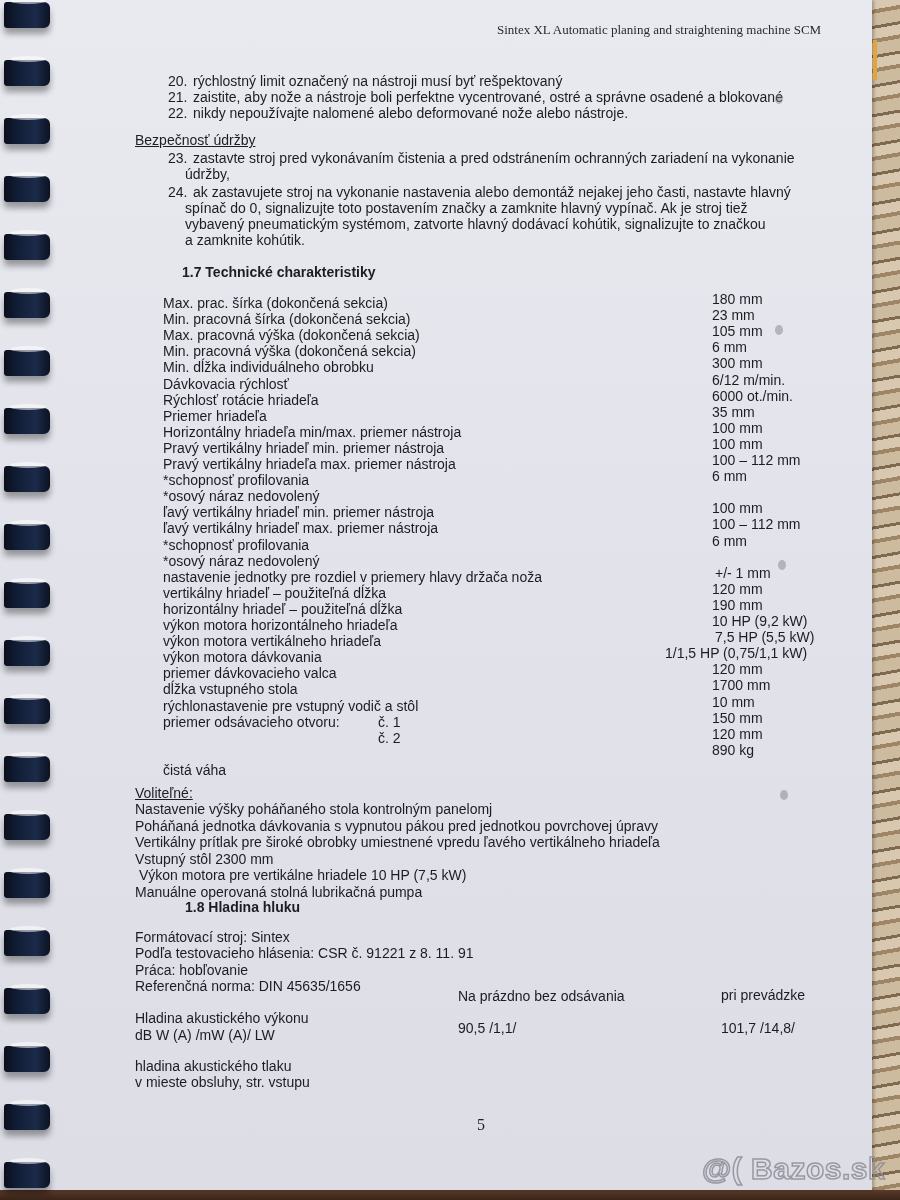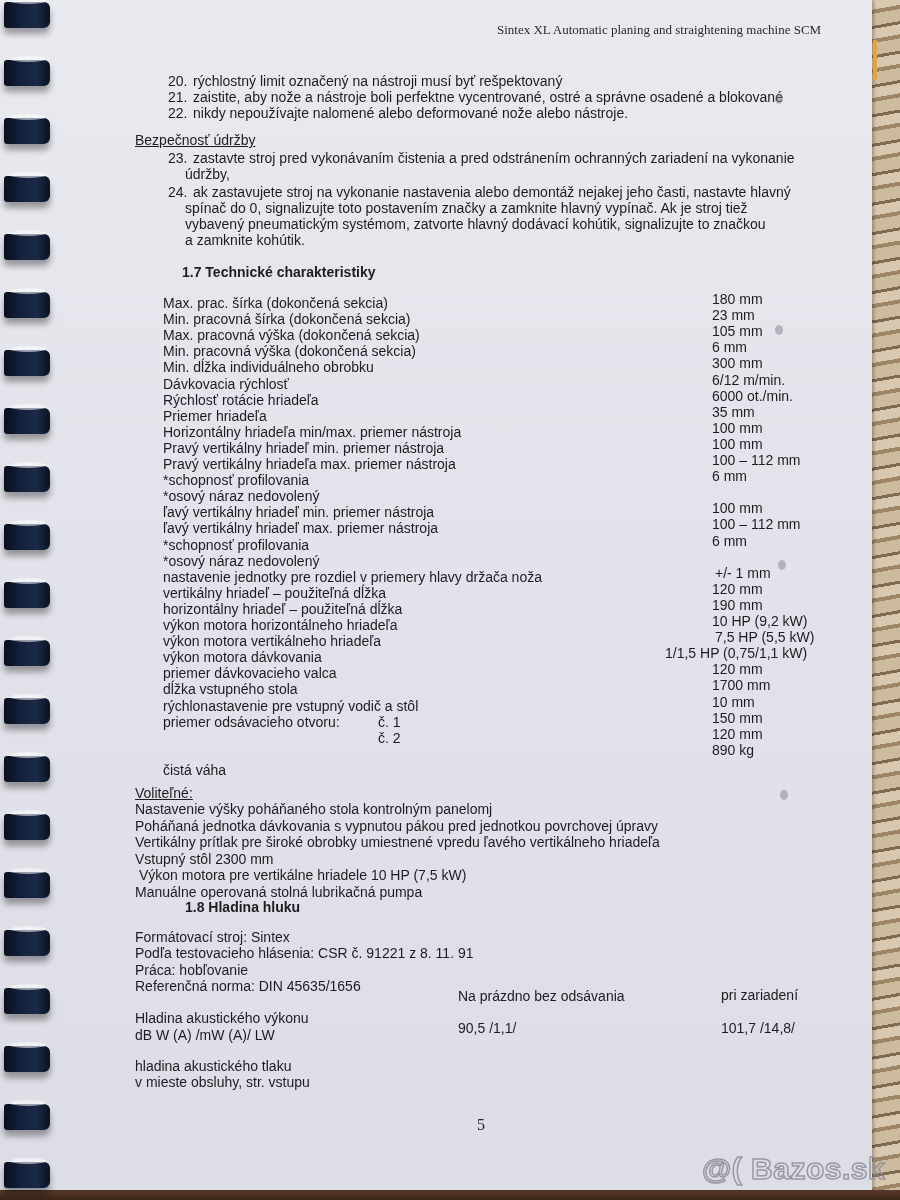--- a/index.html
+++ b/index.html
@@ -196,21 +196,21 @@
         <div class="line" style="top: 797px; left: 4px;">Výkon motora pre vertikálne hriadele 10 HP (7,5 kW)</div>
         <div class="line" style="top: 813.5px; left: 0px; text-align: center;">Manuálne operovaná stolná lubrikačná pumpa</div>
       </div>
 
     <div class="line bold" style="top:829px;left:3px">1.8  Hladina hluku</div>
     <div class="line" style="top:859px;left:0">Formátovací stroj: Sintex</div>
     <div class="line" style="top:875px;left:0">Podľa testovacieho hlásenia: CSR č. 91221 z 8. 11. 91</div>
     <div class="line" style="top:892px;left:0">Práca: hobľovanie</div>
     <div class="line" style="top:908px;left:0">Referenčná norma: DIN 45635/1656</div>
     <div class="line" style="top:918px;left:323px">Na prázdno bez odsávania</div>
-    <div class="line" style="top:917px;left:586px">pri zariadení</div>
+    <div class="line" style="top:917px;left:586px">pri prevádzke</div>
     <div class="line" style="top:940px;left:0">Hladina akustického výkonu</div>
     <div class="line" style="top:957px;left:0">dB W (A) /mW (A)/ LW</div>
     <div class="line" style="top:950px;left:323px">90,5 /1,1/</div>
     <div class="line" style="top:950px;left:586px">101,7 /14,8/</div>
     <div class="line" style="top:988px;left:0">hladina akustického tlaku</div>
     <div class="line" style="top:1004px;left:0">v mieste obsluhy, str. vstupu</div>
   </div>
 
   <div class="smudge" style="left:775px;top:94px"></div>
   <div class="smudge" style="left:775px;top:325px"></div>

